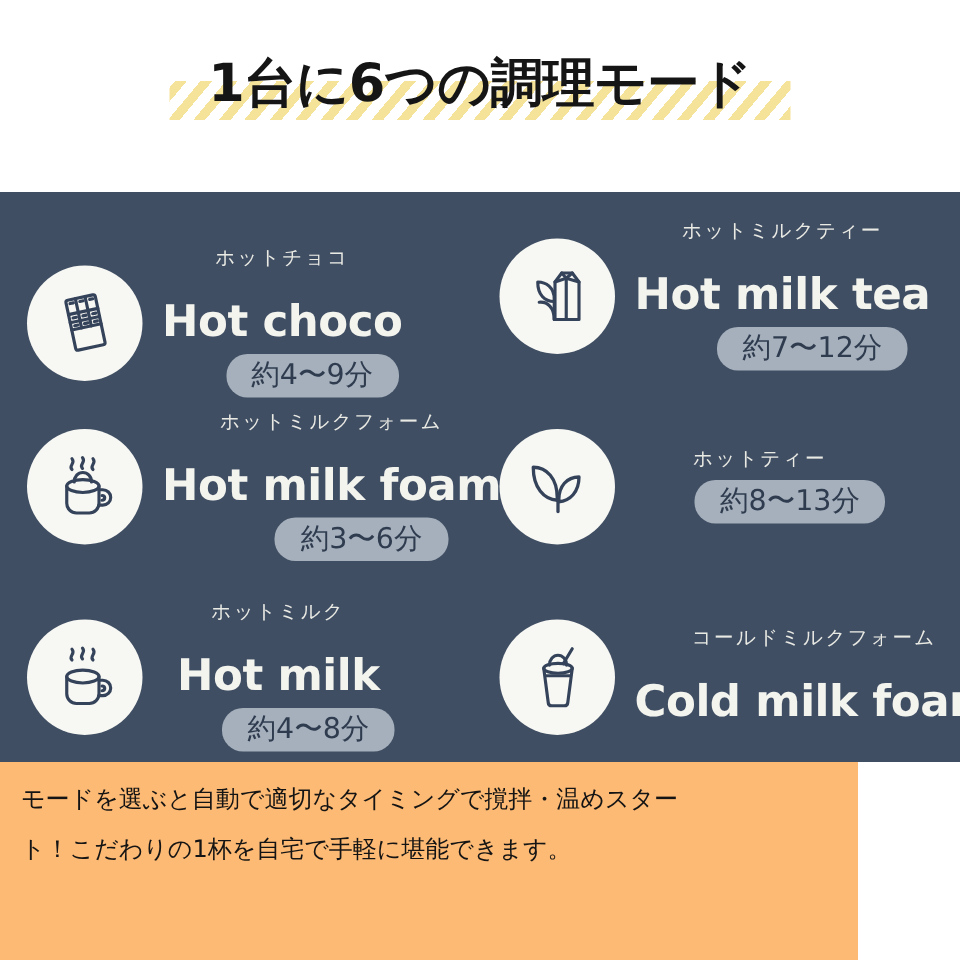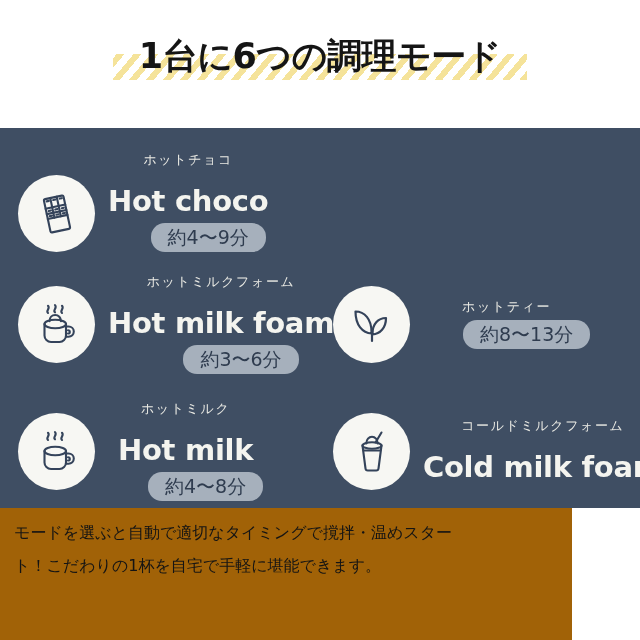--- a/index.html
+++ b/index.html
@@ -10,21 +10,21 @@
     width: 640px;
     height: 640px;
     background: #ffffff;
     font-family: "Liberation Sans", "DejaVu Sans", sans-serif;
     overflow: hidden;
   }
   #page {
     position: relative;
     width: 572px;
     height: 640px;
-    background: #a16207;
+    background: #fdba74;
   }
 
   
   .header {
     position: absolute;
     left: 0;
     top: 0;
     width: 640px;
     height: 128px;
     background: #ffffff;
@@ -81,21 +81,21 @@
     top: 0;
     width: 640px;
     height: 380px;
   }
   .card {
     position: absolute;
     display: flex;
     align-items: center;
     height: 110px;
   }
-  .card.c0 { left: 18px;  top: 14px; align-items: flex-end; }
+  .card.c0 { left: 18px;  top: 32px; }
   .card.c1 { left: 333px; top: 14px; }
   .card.c2 { left: 18px;  top: 141px; }
   .card.c3 { left: 333px; top: 141px; }
   .card.c4 { left: 18px;  top: 268px; text-align: center; }
   .card.c5 { left: 333px; top: 268px; }
 
   .icon-circle {
     width: 77px;
     height: 77px;
     border-radius: 50%;
@@ -193,20 +193,38 @@
             </g>
           </svg>
         </div>
         <div class="card-text">
           <div class="kana">ホットチョコ</div>
           <div class="en">Hot choco</div>
           <div class="badge">約4〜9分</div>
         </div>
       </div>
 
+      <div class="card c1">
+        <div class="icon-circle">
+          <svg width="50" height="50" viewBox="0 0 50 50" fill="none" stroke="#34435a" stroke-width="2.1" stroke-linejoin="round" stroke-linecap="round">
+            <path d="M23 16 L23 41 L39 41 L39 16 L34.5 10 L27.5 10 Z"></path>
+            <path d="M23 16 L30.5 13.5 L39 16"></path>
+            <path d="M30.5 13.5 L30.5 41"></path>
+            <path d="M27.5 10 L30.5 13.5 L34.5 10"></path>
+            <path d="M22.5 27.5 C22.5 19.5 17 16 11.5 16 C11.5 24.5 16 29 22.5 29 Z"></path>
+            <path d="M22.5 41 C22.5 33 18 29 12.5 29.5"></path>
+            <path d="M22.5 29 L22.5 41"></path>
+          </svg>
+        </div>
+        <div class="card-text">
+          <div class="kana">ホットミルクティー</div>
+          <div class="en">Hot milk tea</div>
+          <div class="badge">約7〜12分</div>
+        </div>
+      </div>
 
       <div class="card c2">
         <div class="icon-circle">
           <svg width="50" height="50" viewBox="0 0 50 50" fill="none" stroke="#34435a" stroke-width="2.1" stroke-linejoin="round" stroke-linecap="round">
             <path d="M16 14 C13.3 11.6 18.7 9.7 16 6.8"></path>
             <path d="M23 13.3 C20.3 10.9 25.7 9 23 6.1"></path>
             <path d="M30 14 C27.3 11.6 32.7 9.7 30 6.8"></path>
             <path d="M12.5 25 L12.5 36.5 C12.5 40.1 15.4 43 19 43 L27.5 43 C31.1 43 34 40.1 34 36.5 L34 25"></path>
             <path d="M12.5 25 C12.5 22.6 17.3 20.7 23.2 20.7 C29.1 20.7 34 22.6 34 25 C34 27.4 29.1 29.3 23.2 29.3 C17.3 29.3 12.5 27.4 12.5 25 Z"></path>
             <path d="M17.5 22.3 C17.5 18.6 20 16 23.2 16 C26.4 16 29 18.6 29 22.3"></path>

